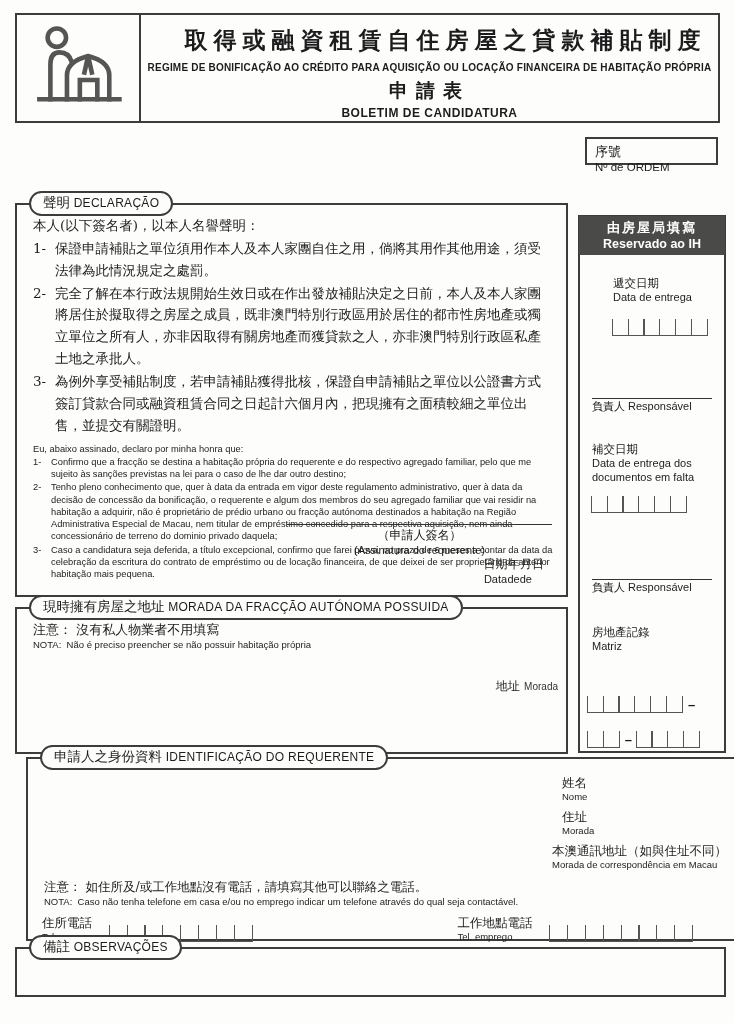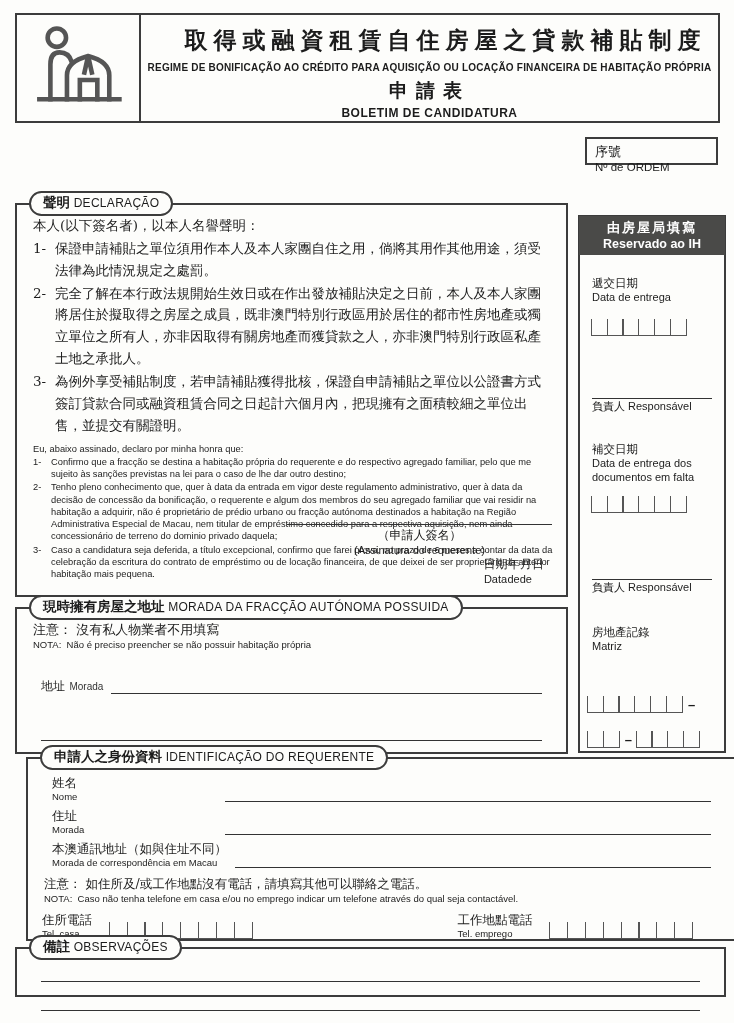--- a/index.html
+++ b/index.html
@@ -14,39 +14,39 @@
   .logo-cell{width:122px;border-right:2px solid #3c3c3c;display:flex;align-items:center;justify-content:center;}
   .titles{flex:1;text-align:center;padding-top:10px;}
   .t-zh{font-size:23px;letter-spacing:6px;font-weight:bold;padding-left:32px;}
   .t-pt{font-size:10px;font-weight:bold;margin-top:6px;letter-spacing:.2px;}
   .f-zh{font-size:19px;letter-spacing:8px;font-weight:bold;margin-top:5px;}
   .f-pt{font-size:12px;font-weight:bold;margin-top:2px;letter-spacing:.5px;}
 
   
   .pill{position:absolute;top:-14px;left:12px;background:#fdfdfb;border:2px solid #3c3c3c;border-radius:14px;
         padding:1px 12px 2px;white-space:nowrap;font-size:13px;}
-  .pill .zh{font-weight:bold;font-size:13.5px;}
+  .pill .zh{font-weight:normal;font-size:13.5px;}
   .pill .pt{font-size:12px;letter-spacing:.3px;}
 
   
   .decl-zh{font-size:13.5px;line-height:1.62;padding:10px 14px 0 16px;}
   .decl-item{display:flex;margin-top:1px;}
   .decl-item .num{width:22px;flex:none;}
   .decl-pt{font-size:9.3px;line-height:1.32;padding:6px 10px 0 16px;color:#222;}
   .decl-pt .decl-item .num{width:18px;}
 
   .sigrow{position:absolute;left:16px;right:14px;bottom:8px;display:flex;align-items:flex-end;flex-direction:column;}
   .sigline{width:265px;text-align:center;}
   .sigline .line{border-top:1.5px solid #333;margin-bottom:2px;}
   .daterow{flex:1;display:flex;justify-content:space-between;padding:0 8px 2px 60px;text-align:center;font-size:11px;}
   .daterow .zh{font-size:12px;}
 
   
   .fill{flex:1;border-bottom:1.5px solid #333;height:16px;}
-  .fieldrow{display:flex;align-items:flex-end;margin:0 24px;}
+  .fieldrow{display:flex;align-items:flex-end;margin:0 0;flex-direction:column;}
   .flabel{flex:none;padding-right:8px;}
   .flabel .zh{font-size:12.5px;display:block;line-height:1.25;}
   .flabel .pt{font-size:9.5px;display:block;line-height:1.2;color:#222;}
 
   
   .comb{display:inline-flex;align-items:flex-end;}
   .comb .cell{width:19px;height:17px;border:1.2px solid #555;border-top:none;margin-left:-1.2px;box-sizing:border-box;}
   .comb.small .cell{width:17px;height:17px;}
   .dash{font-weight:bold;margin:0 5px;font-size:13px;}
 
@@ -182,21 +182,21 @@
       <span class="fill"></span>
     </div>
   </div>
 
   <div class="box" style="left:578px;top:215px;width:148px;height:538px;">
     <div class="side-head">
       <span class="zh">由房屋局填寫</span>
       <span class="pt">Reservado ao IH</span>
     </div>
 
-    <div class="side-block" style="margin-top:22px;">
+    <div class="side-block" style="margin-top:22px;margin-left:21px;">
       <span class="side-lab-zh zh">遞交日期</span>
       <span class="side-lab-pt pt">Data de entrega</span>
       <div class="comb small" style="margin-top:14px;">
           <span class="cell"></span>
           <span class="cell"></span>
           <span class="cell"></span>
           <span class="cell"></span>
           <span class="cell"></span>
           <span class="cell"></span>
         </div>

